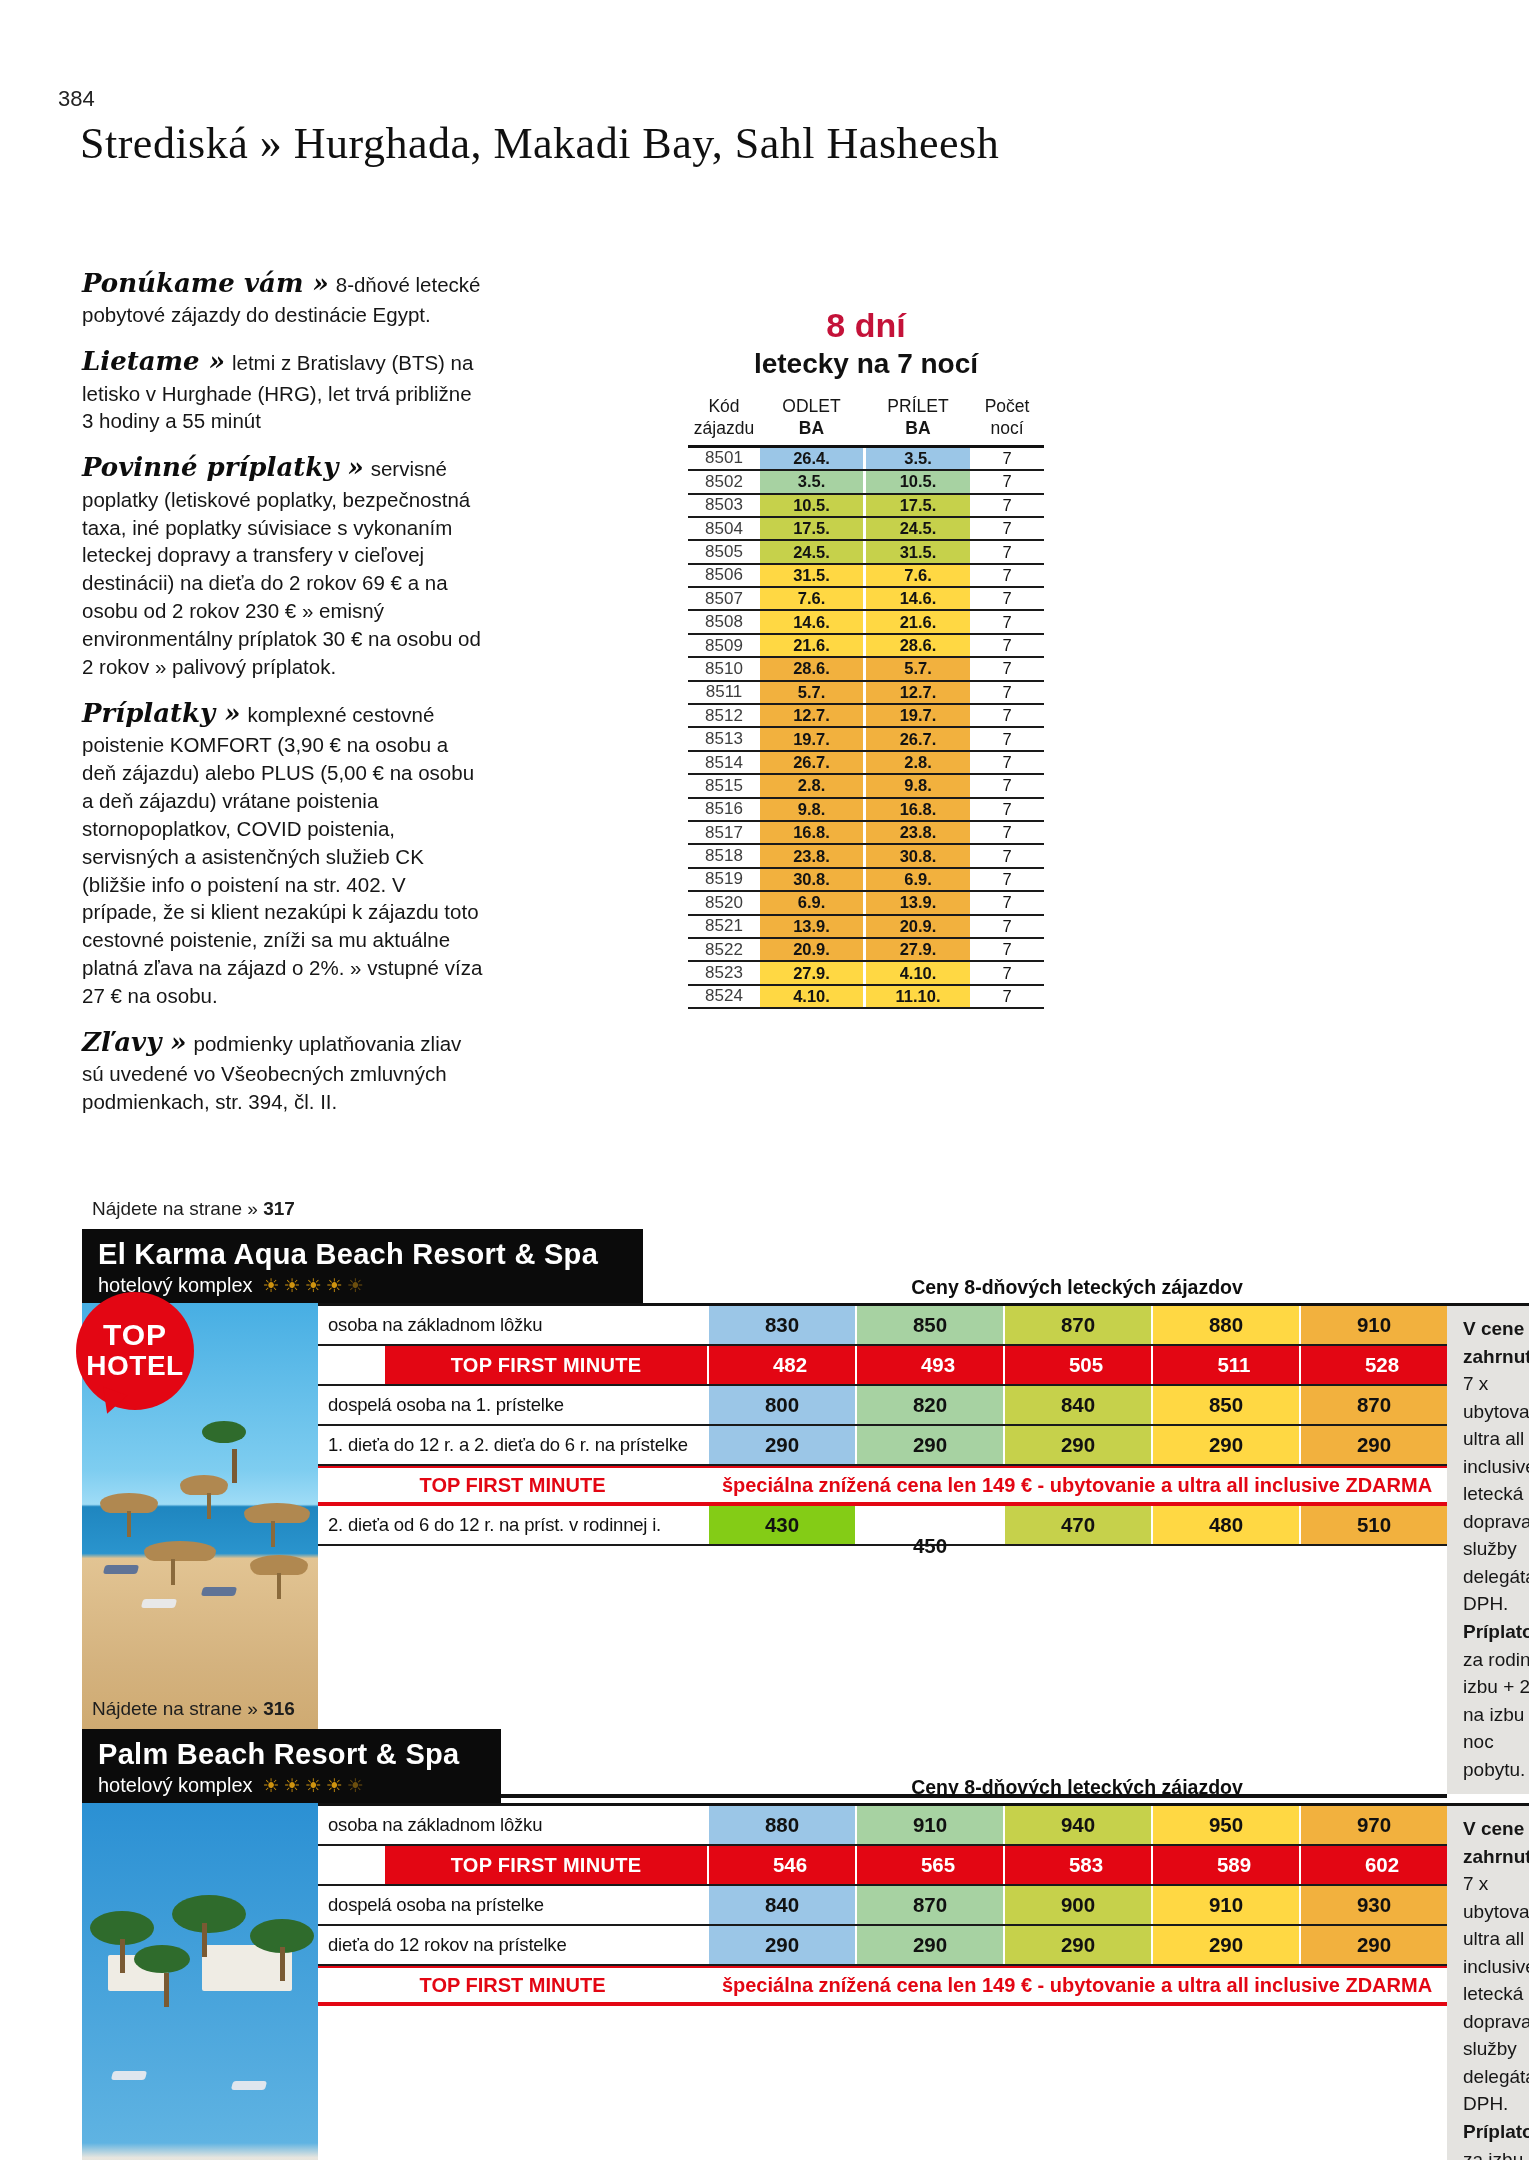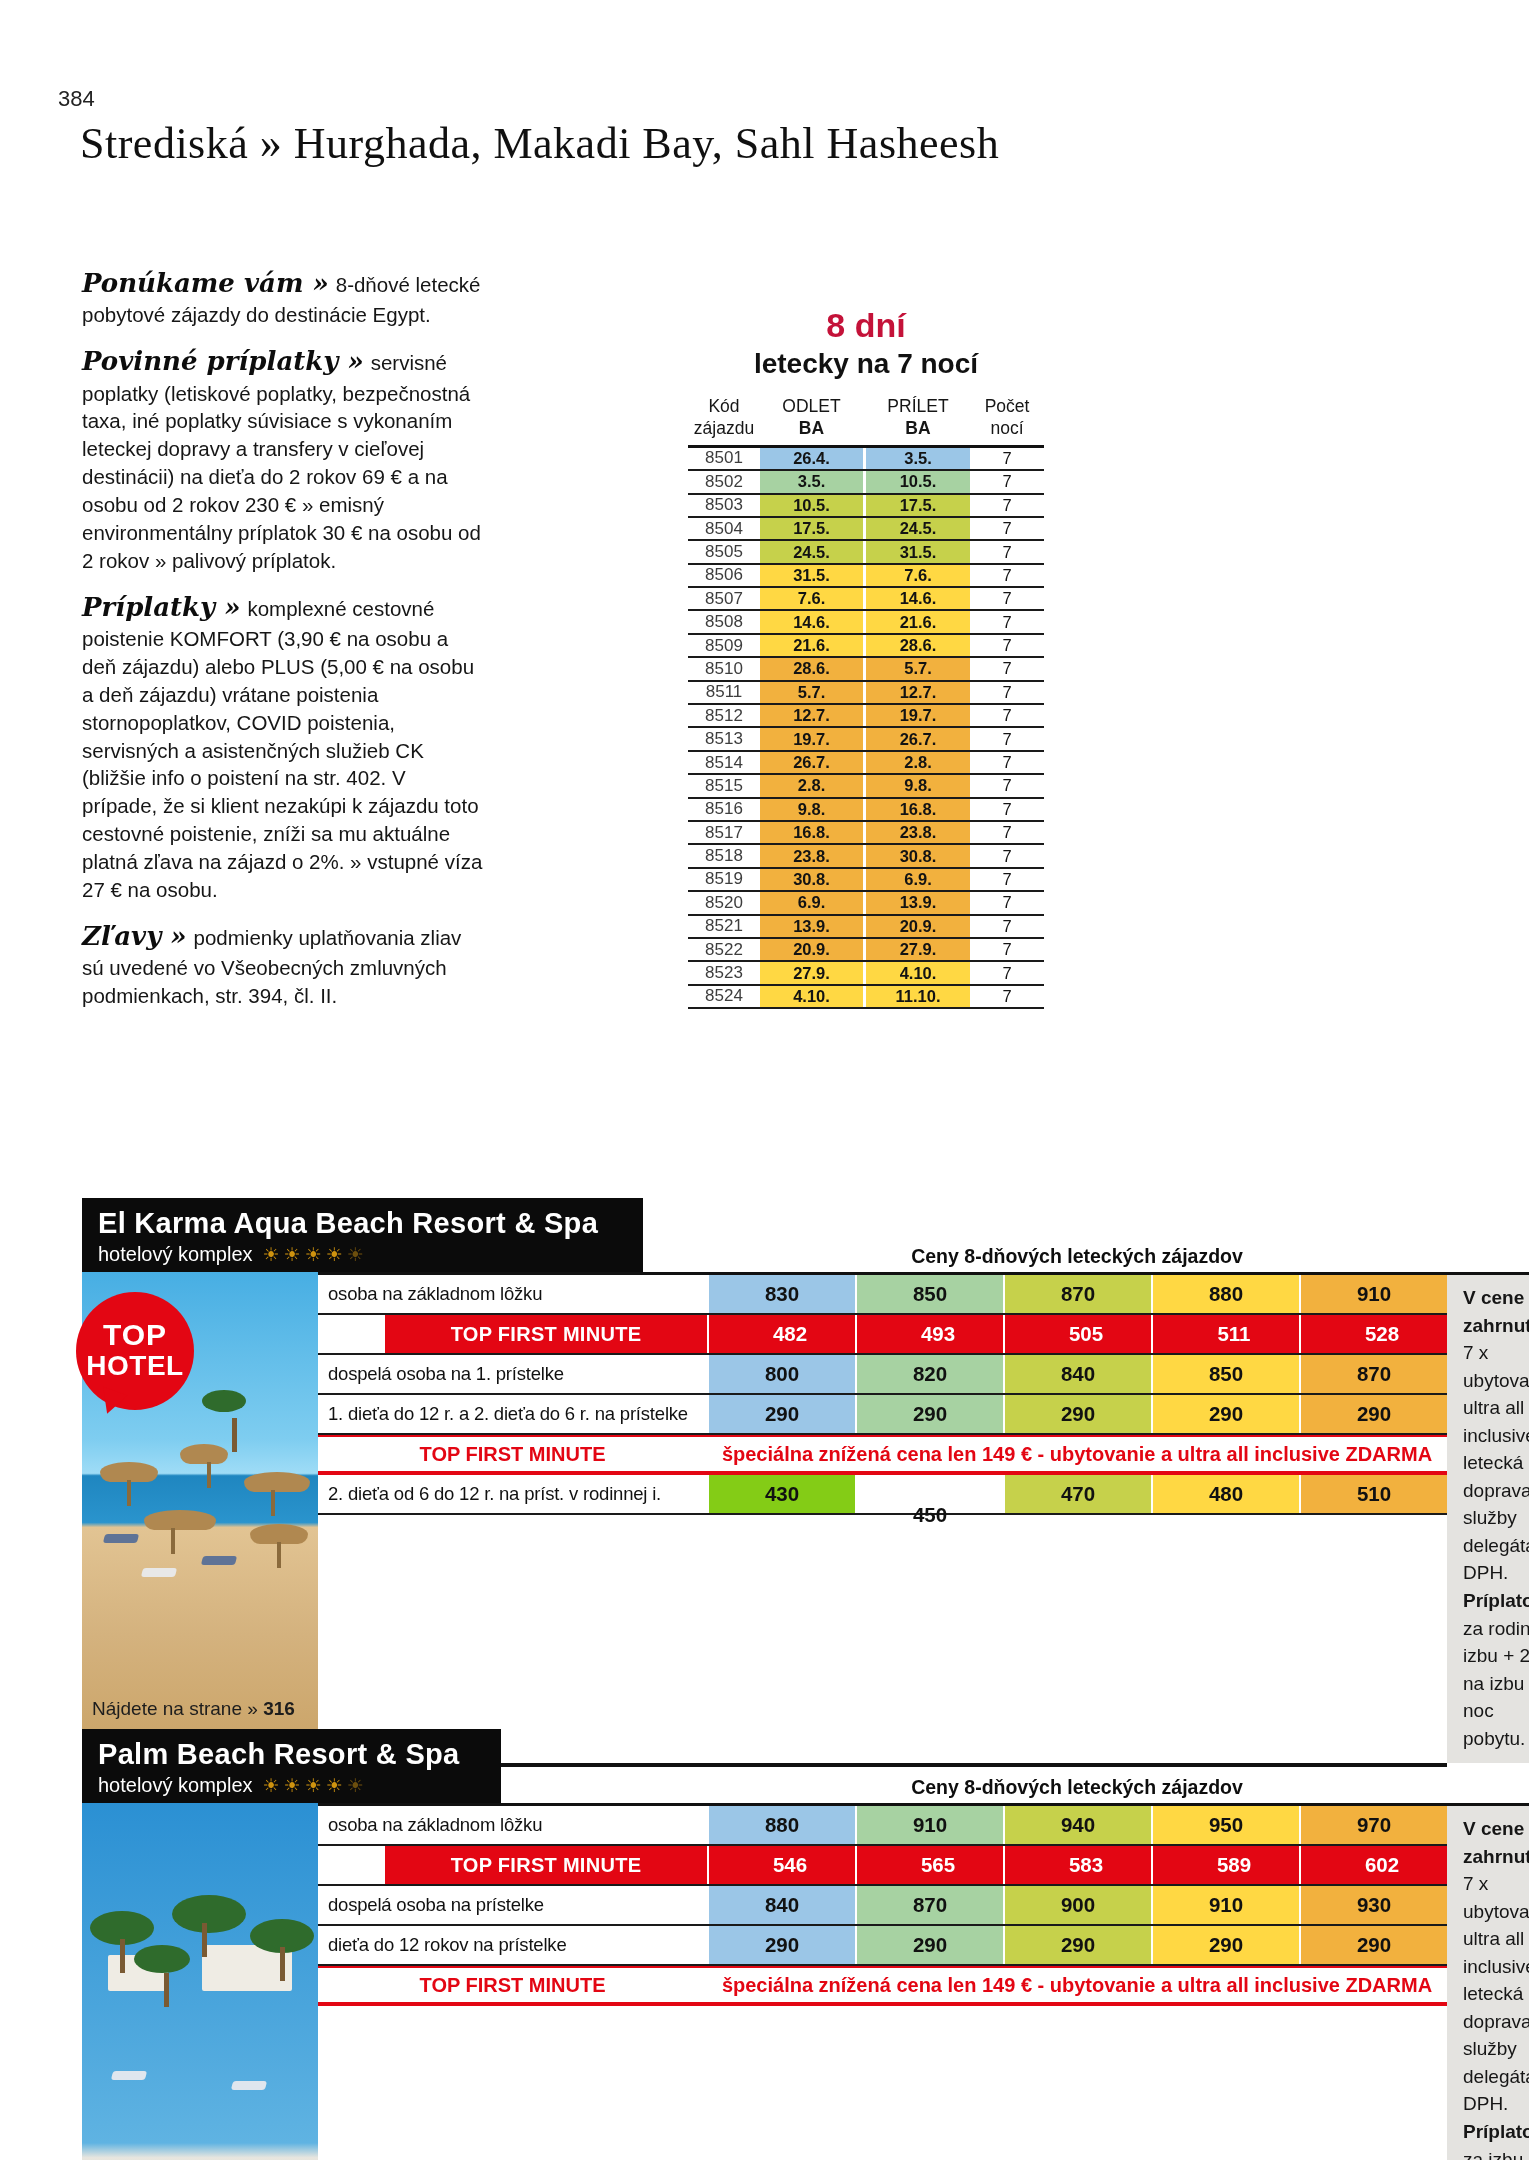--- a/index.html
+++ b/index.html
@@ -88,20 +88,21 @@
   .bldg{position:absolute;background:#efece4;border-radius:2px;}
 </style>
 </head>
 <body>
 
 <div class="page-num">384</div>
 <div class="title">Strediská » Hurghada, Makadi Bay, Sahl Hasheesh</div>
 
 <div class="left-col">
   <p><span class="lead">Ponúkame vám »</span><span>8-dňové letecké pobytové zájazdy do destinácie Egypt.</span></p>
+  <p><span class="lead">Lietame »</span><span>letmi z Bratislavy (BTS) na letisko v Hurghade (HRG), let trvá približne 3 hodiny a 55 minút</span></p>
   <p><span class="lead">Povinné príplatky »</span><span>servisné poplatky (letiskové poplatky, bezpečnostná taxa, iné poplatky súvisiace s vykonaním leteckej dopravy a transfery v cieľovej destinácii) na dieťa do 2 rokov 69 € a na osobu od 2 rokov 230 € » emisný environmentálny príplatok 30 € na osobu od 2 rokov » palivový príplatok.</span></p>
   <p><span class="lead">Príplatky »</span><span>komplexné cestovné poistenie KOMFORT (3,90 € na osobu a deň zájazdu) alebo PLUS (5,00 € na osobu a deň zájazdu) vrátane poistenia stornopoplatkov, COVID poistenia, servisných a asistenčných služieb CK (bližšie info o poistení na str. 402. V prípade, že si klient nezakúpi k zájazdu toto cestovné poistenie, zníži sa mu aktuálne platná zľava na zájazd o 2%. » vstupné víza 27 € na osobu.</span></p>
   <p><span class="lead">Zľavy »</span><span>podmienky uplatňovania zliav sú uvedené vo Všeobecných zmluvných podmienkach, str. 394, čl. II.</span></p>
 </div>
 
 <div class="flight-block">
   <div class="fdays">8 dní</div>
   <div class="fnightsline">letecky na 7 nocí</div>
   <div class="fheader">
       <div class="fh fh0">
@@ -288,20 +289,21 @@
         <div class="fcode">8524</div>
         <div class="fdep" style="background: rgb(255, 216, 67);">4.10.</div>
         <div class="fgap"></div>
         <div class="farr" style="background: rgb(255, 216, 67);">11.10.</div>
         <div class="fncell">7</div>
       </div>
     </div>
 </div>
 
 <div class="hotel" id="hotel1">
+  <div class="findline"><span>Nájdete na strane »</span> <b>317</b></div>
   <div class="headrow">
     <div class="banner w1">
       <div class="hname">El Karma Aqua Beach Resort &amp; Spa</div>
       <div class="htype">
           <span>hotelový komplex</span>
           <span class="suns">
             <span class="sun">☀</span>
             <span class="sun">☀</span>
             <span class="sun">☀</span>
             <span class="sun">☀</span>

